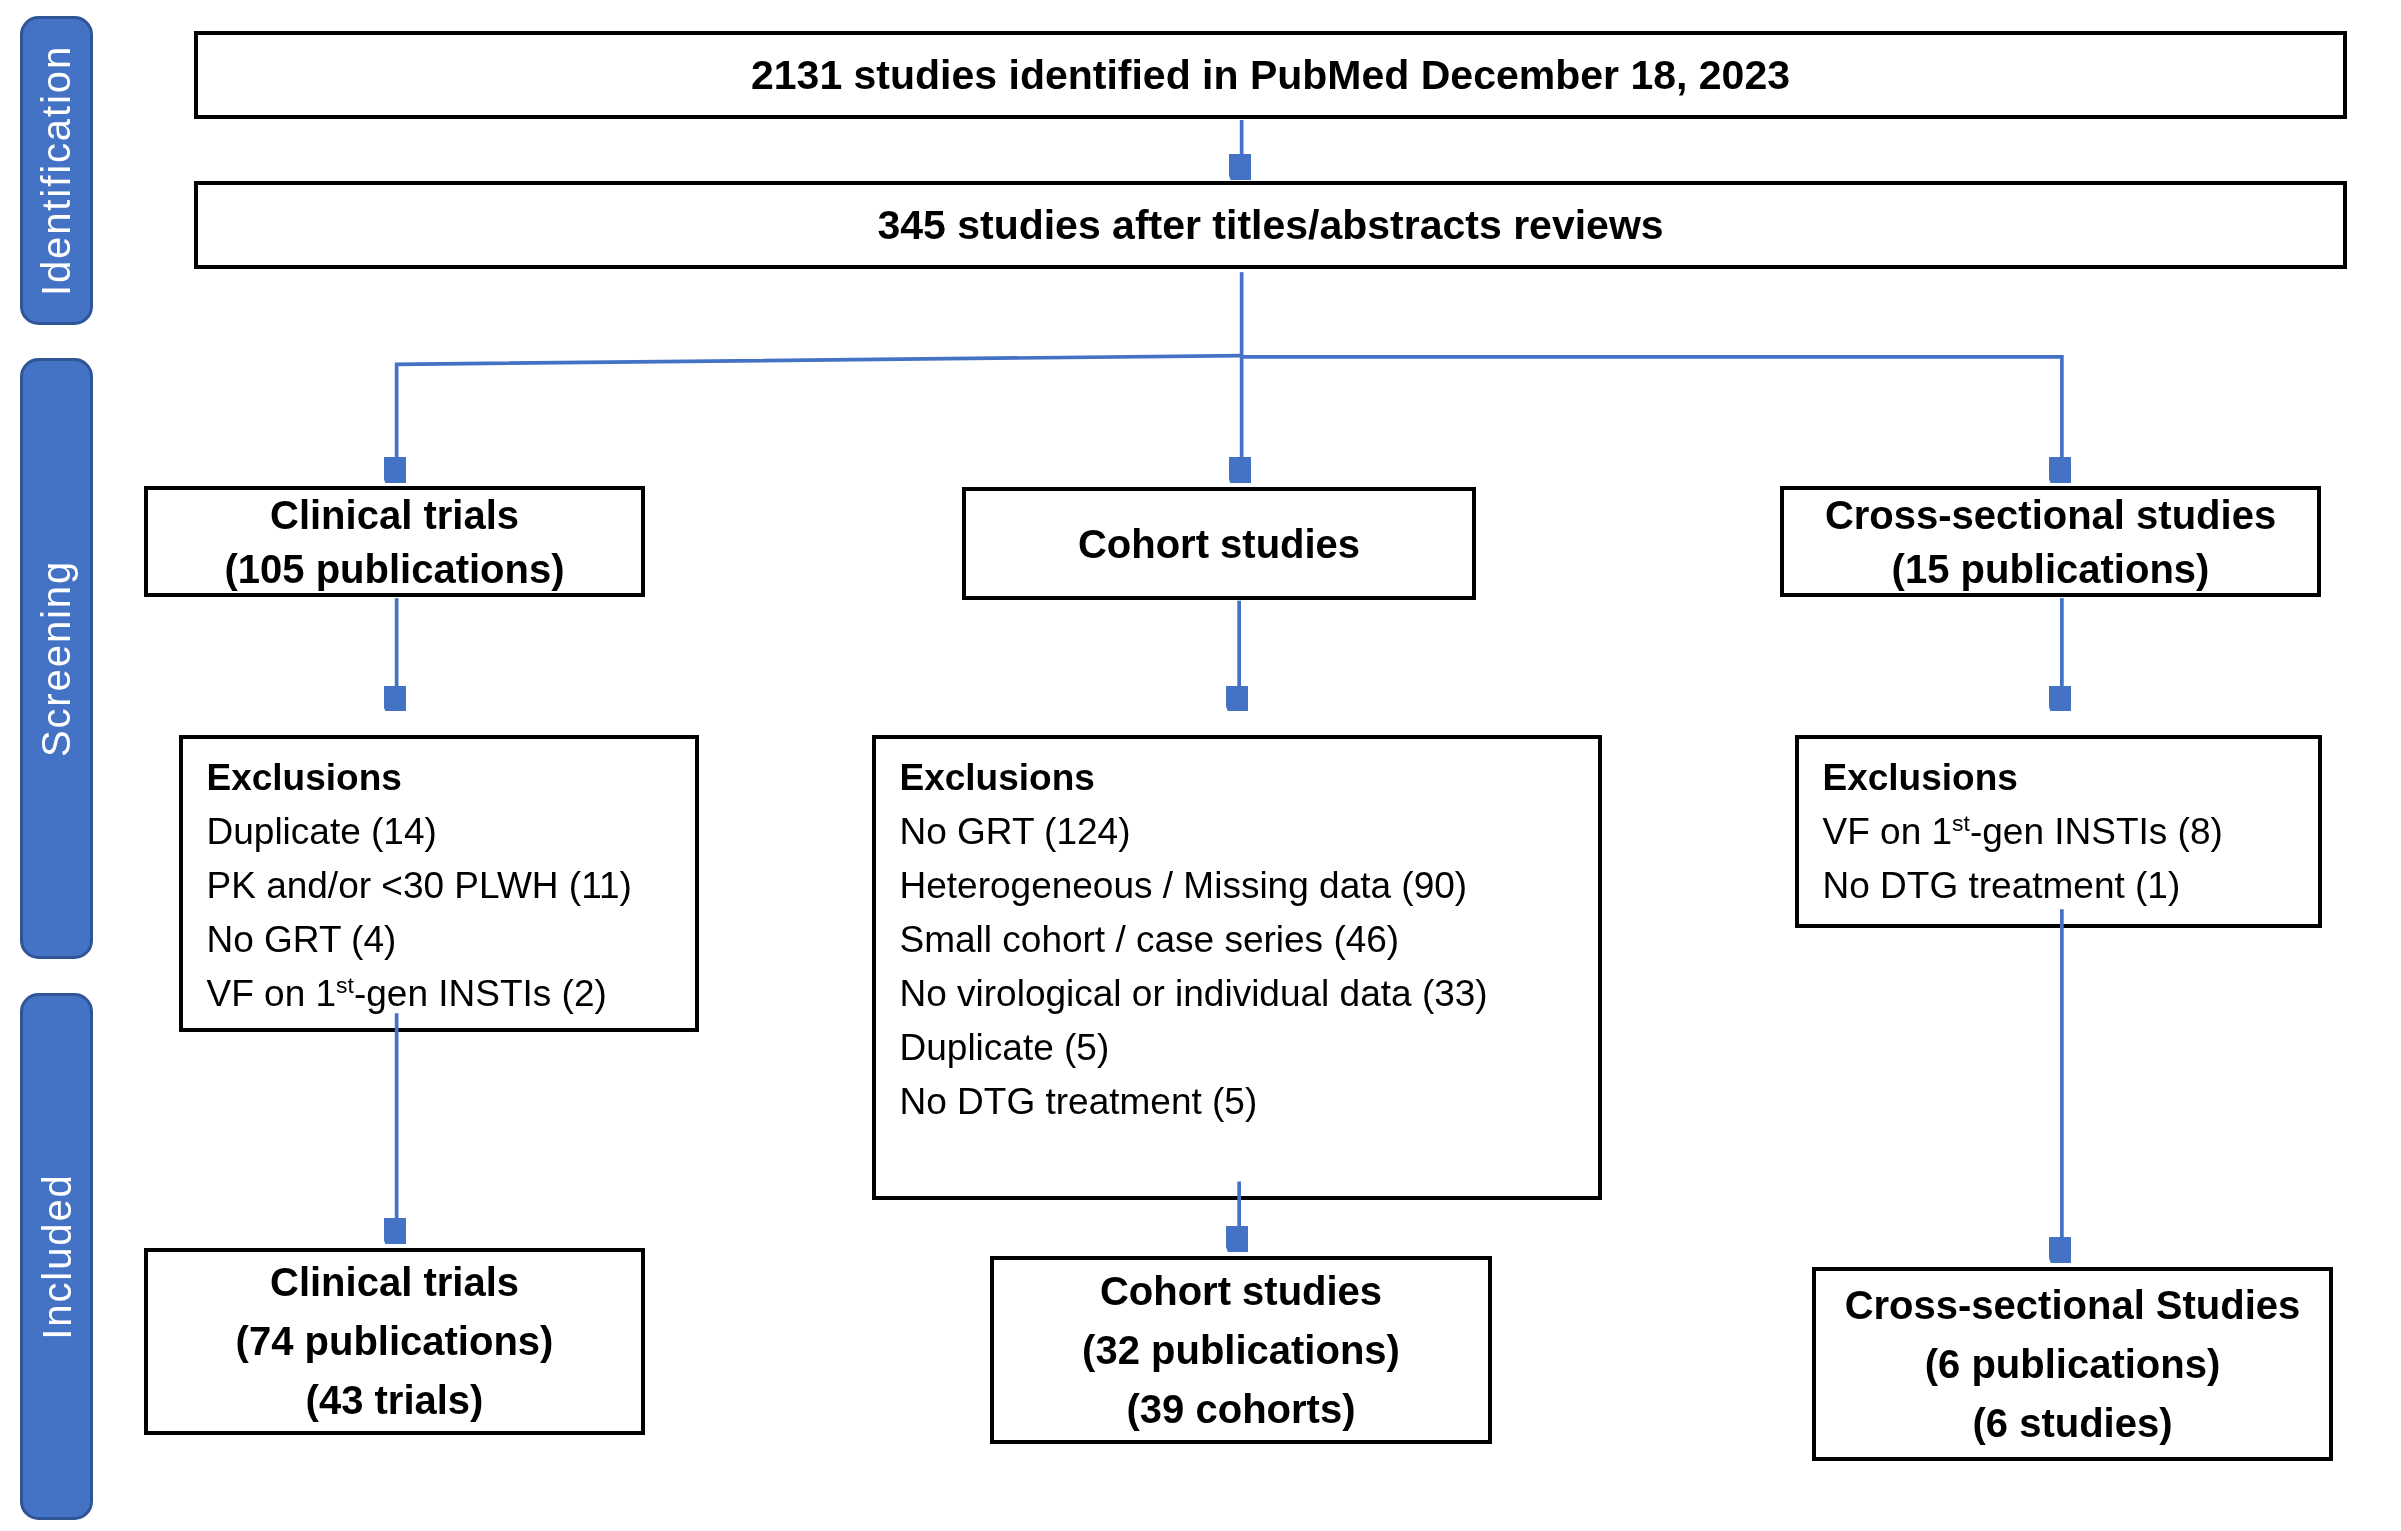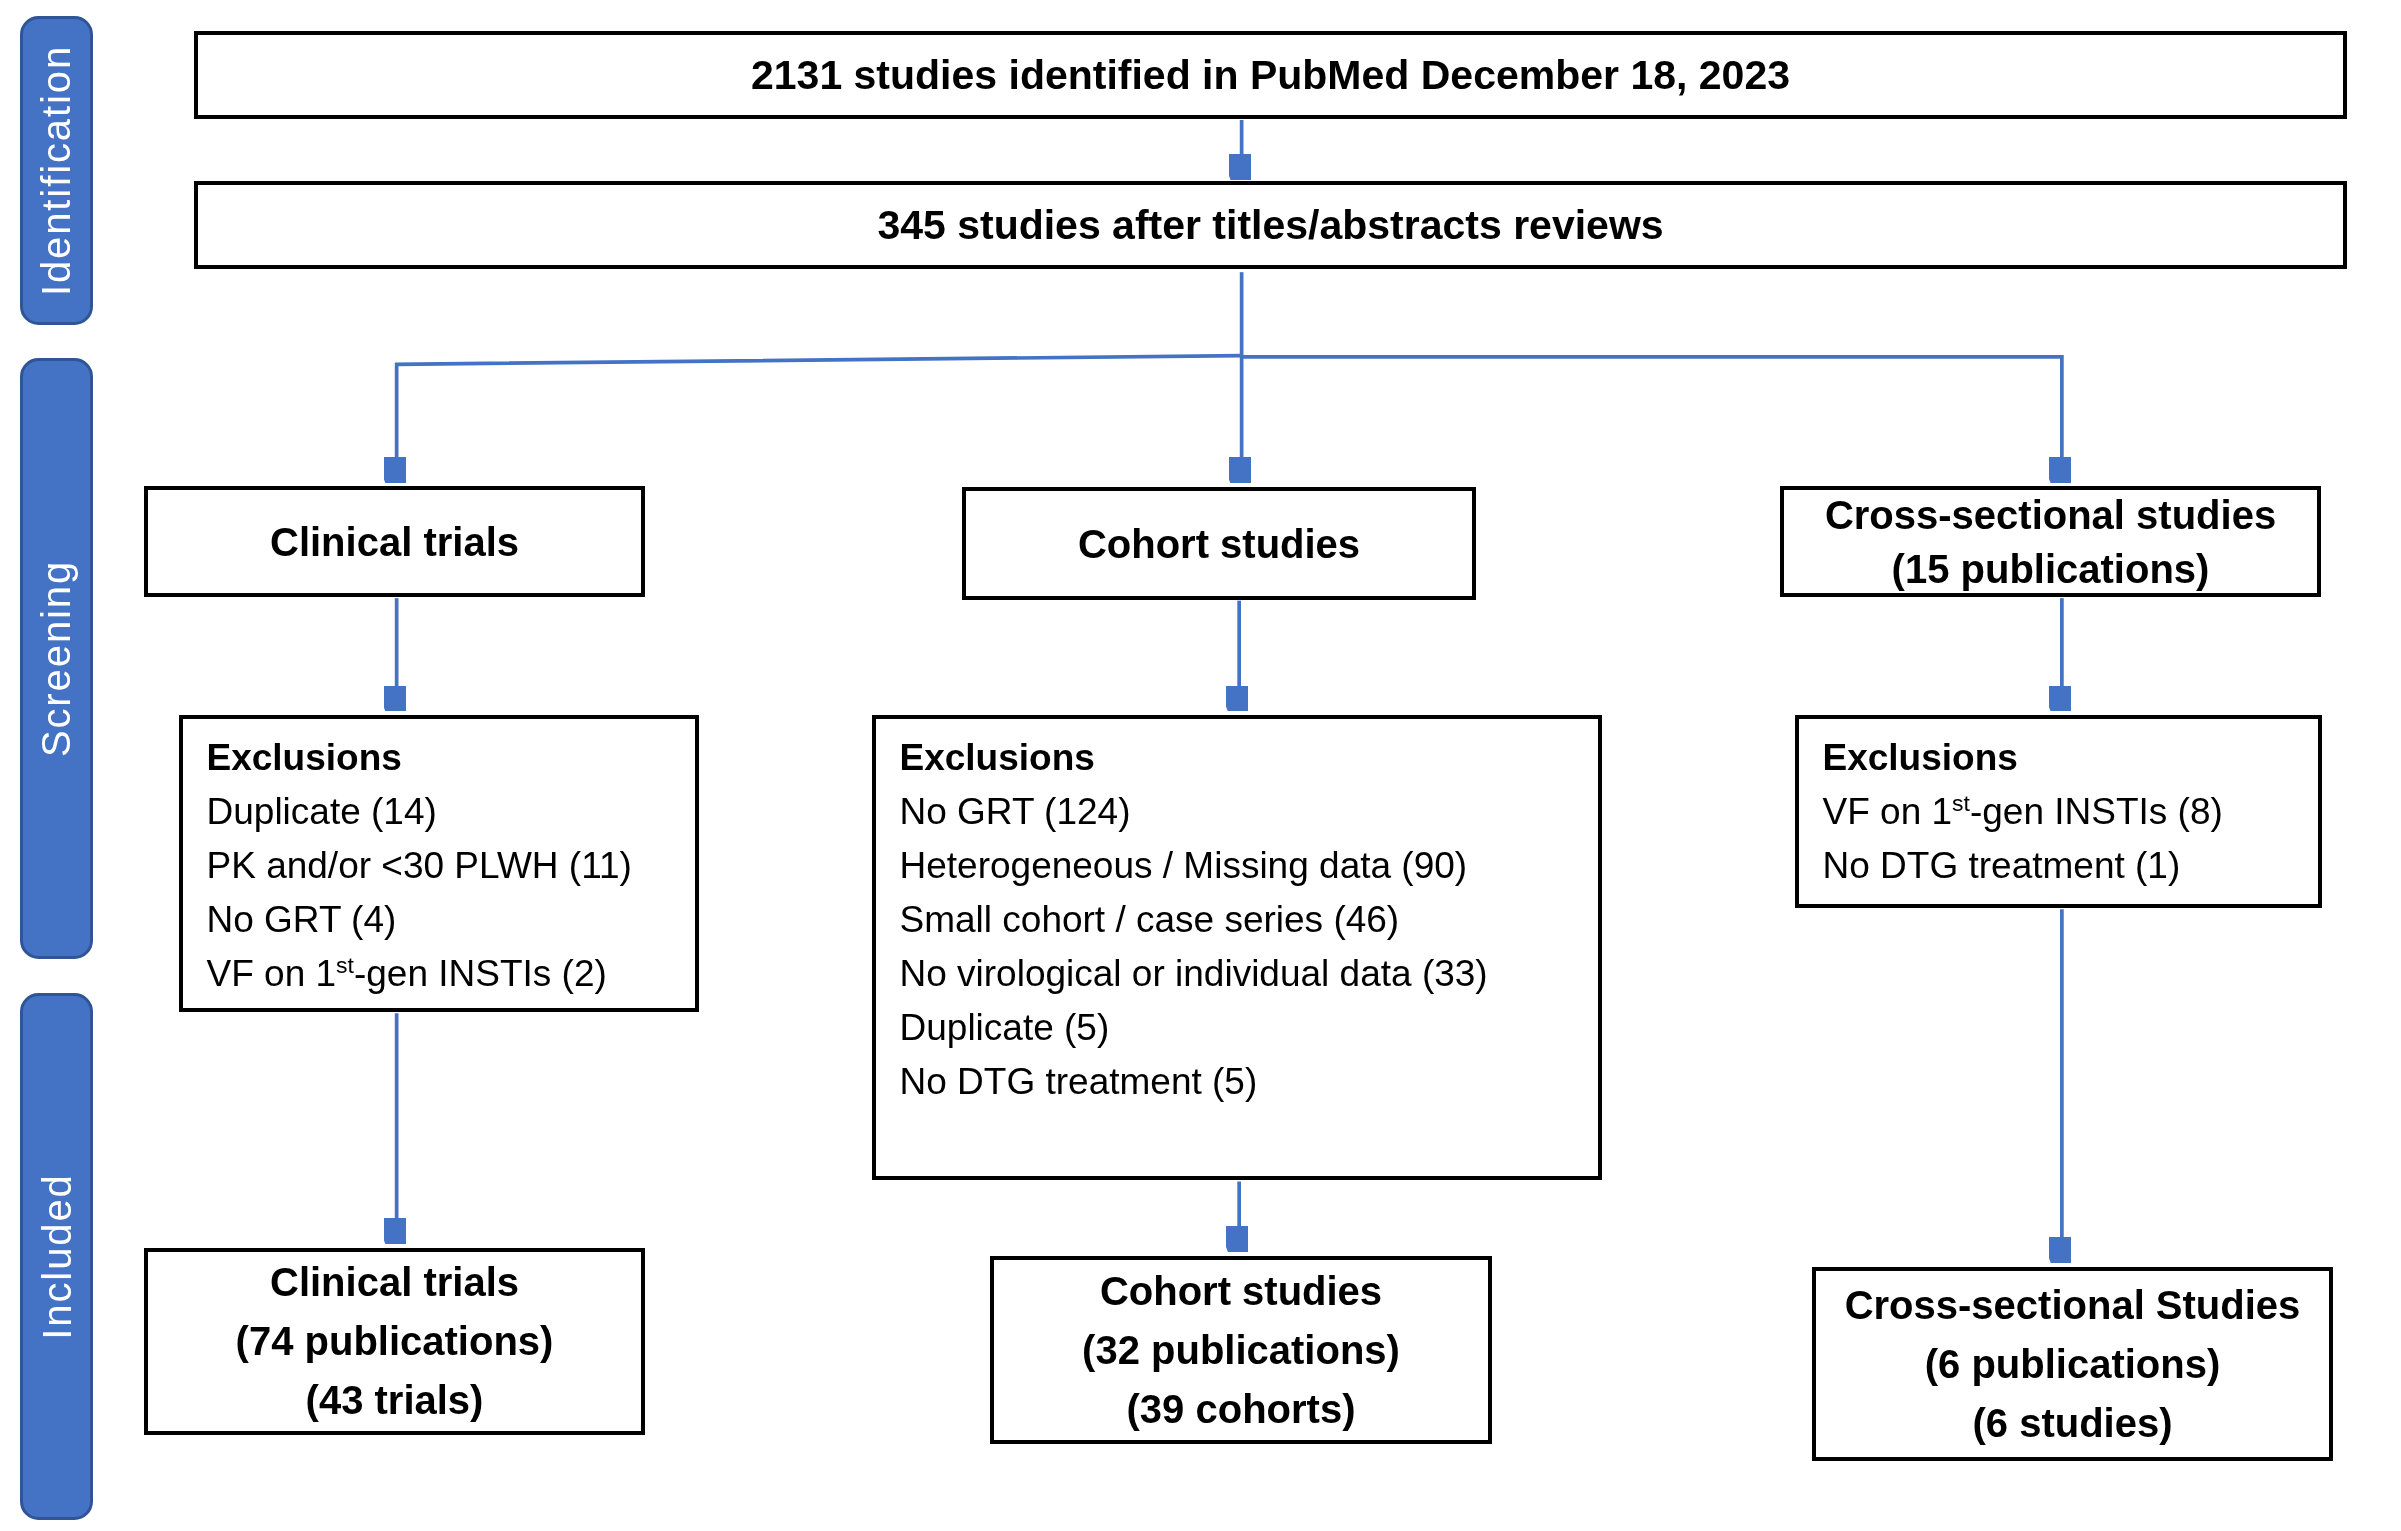--- a/index.html
+++ b/index.html
@@ -21,21 +21,21 @@
   }
   #tab-identification{top:15.5px;height:309px;}
   #tab-screening{top:358px;height:601px;}
   #tab-included{top:993px;height:527px;}
   
   .fbox{
     position:absolute;background:#fff;border:4.3px solid #000;box-sizing:border-box;
     display:flex;flex-direction:column;justify-content:center;
   }
   .fbox.center{align-items:center;text-align:center;}
-  .fbox.left{align-items:flex-start;text-align:left;padding:12.4px 12.4px 12.4px 23.5px;justify-content:flex-start;}
+  .fbox.left{align-items:flex-start;text-align:left;padding:12.4px 12.4px 12.4px 23.5px;justify-content:flex-start;margin-top:20px;}
   .fbox .line{line-height:54px;font-size:37px;font-weight:400;}
   .fbox .line.bold{font-weight:700;}
   .fbox.center .line{font-weight:700;}
   .fbox sup{font-size:62%;vertical-align:super;line-height:0;}
   
   #box-identified{left:194px;top:31px;width:2153px;height:88px;}
   #box-identified .line{font-size:41px;line-height:43px;}
   #box-after-review{left:194px;top:181px;width:2153px;height:88px;}
   #box-after-review .line{font-size:41px;line-height:43px;}
   
@@ -73,20 +73,21 @@
 
   <div class="fbox center" id="box-identified">
       <div class="line bold">2131 studies identified in PubMed December 18, 2023</div>
     </div>
   <div class="fbox center" id="box-after-review">
       <div class="line bold">345 studies after titles/abstracts reviews</div>
     </div>
 
   <div class="fbox center" id="hdr-col1">
       <div class="line bold">Clinical trials</div>
+      <div class="line bold">(105 publications)</div>
     </div>
   <div class="fbox center" id="hdr-col2">
       <div class="line bold">Cohort studies</div>
     </div>
   <div class="fbox center" id="hdr-col3">
       <div class="line bold">Cross-sectional studies</div>
       <div class="line bold">(15 publications)</div>
     </div>
 
   <div class="fbox left" id="exc-col1">

